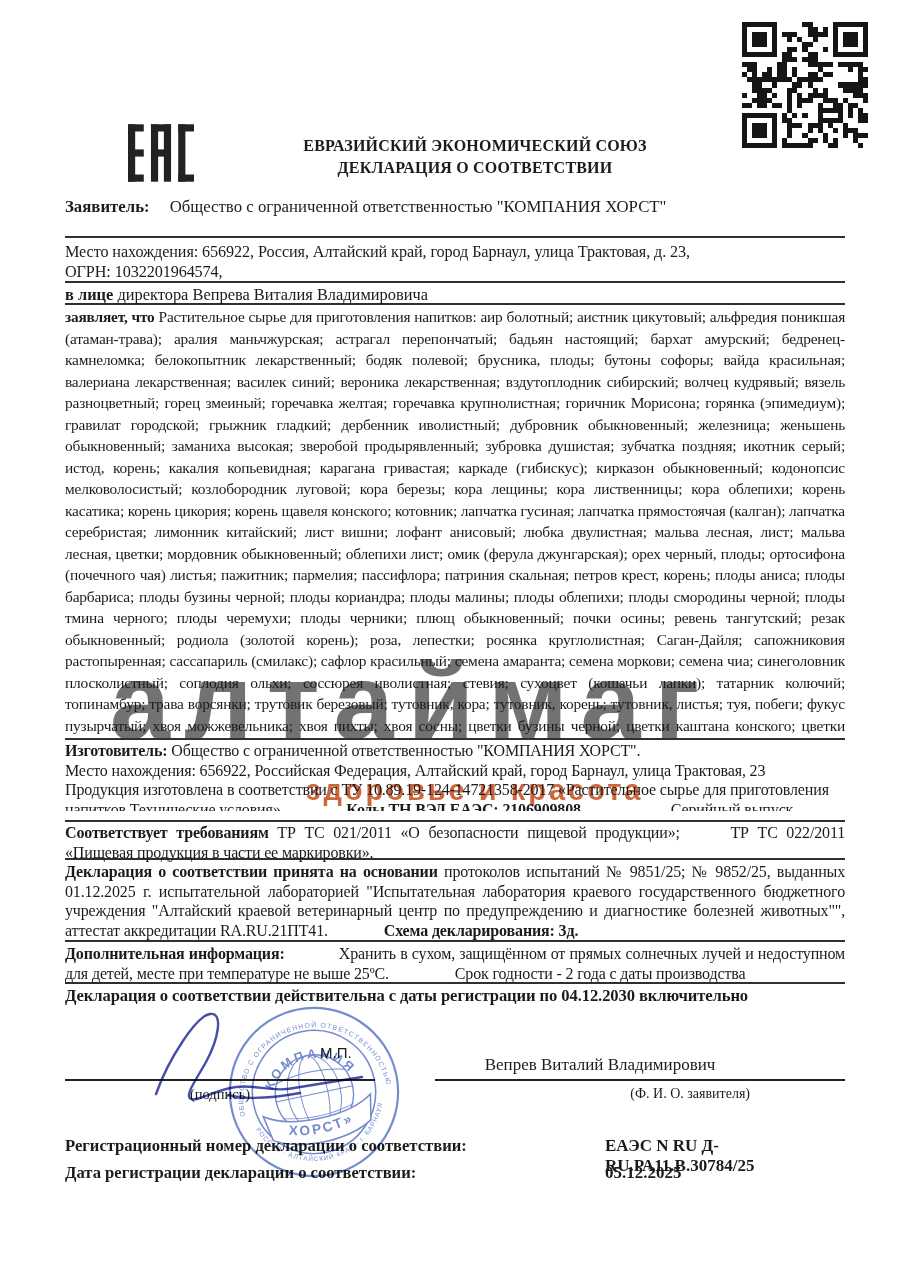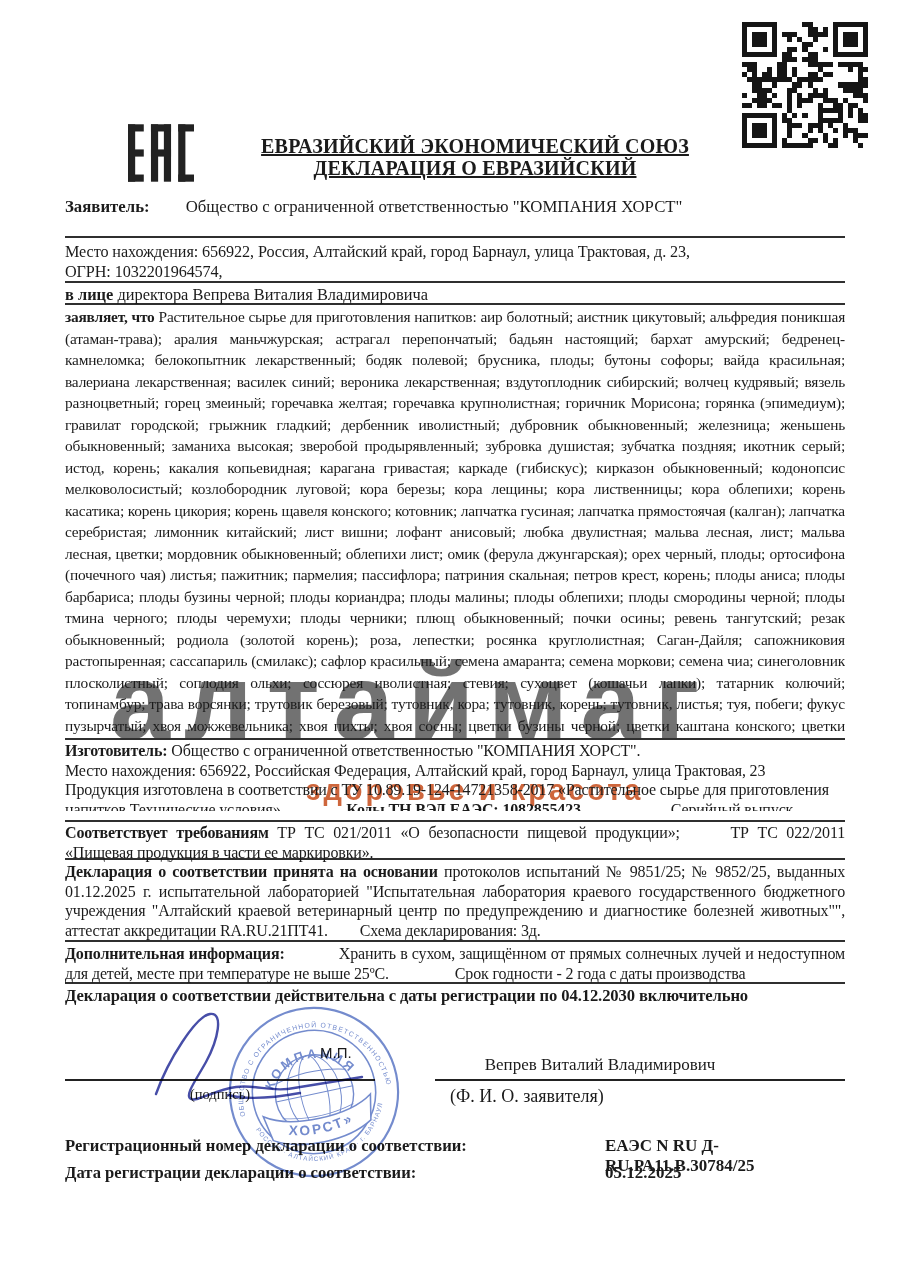--- a/index.html
+++ b/index.html
@@ -5,51 +5,51 @@
   html,body{margin:0;padding:0;background:#ffffff;}
   .page{position:relative;width:900px;height:1272px;background:#fff;overflow:hidden;
         font-family:"Liberation Serif",serif;color:#1b1b1b;}
   .sec{position:absolute;left:65px;width:780px;}
   .rule{position:absolute;left:65px;width:780px;height:0;border-top:2px solid #2f2f2f;}
   .bold{font-weight:bold;}
   .just{text-align:justify;}
   
   .eac-logo{position:absolute;left:128px;top:113px;}
   .doc-title{position:absolute;left:240px;top:135px;width:470px;text-align:center;
-             font-weight:bold;font-size:20px;line-height:22px;letter-spacing:.2px;text-decoration:underline;}
+             font-weight:bold;font-size:16px;line-height:22px;letter-spacing:.2px;}
   .qr{position:absolute;left:742px;top:22px;width:126px;height:126px;}
   
-  .applicant{top:197px;font-size:16.8px;display:flex;gap:36px;}
+  .applicant{top:197px;font-size:16.8px;display:flex;gap:20px;}
   .address{top:242px;font-size:16.2px;line-height:20px;letter-spacing:-.1px;}
   .address .l1{display:flex;justify-content:space-between;flex-direction:column;}
   .inperson{top:285px;font-size:16.4px;}
   
   .declares{top:306px;height:432px;overflow:hidden;font-size:15.4px;line-height:21.5px;
             letter-spacing:-.2px;}
   
   .manufacturer{top:741px;font-size:16px;line-height:19.5px;letter-spacing:-.15px;height:70px;overflow:hidden;}
   .tnved{font-weight:bold;margin-left:58px;}
   .serial{margin-left:86px;}
   
   .conforms{top:823px;font-size:16px;line-height:19.5px;letter-spacing:-.15px;height:39px;overflow:hidden;}
   .tr2{margin-left:42px;}
   .basis{top:862px;font-size:16px;line-height:19.5px;letter-spacing:-.15px;height:80px;overflow:hidden;}
-  .scheme{margin-left:28px;}
+  .scheme{margin-left:52px;font-weight:bold;}
   .additional{top:944px;font-size:16px;line-height:19.5px;letter-spacing:-.15px;height:39px;overflow:hidden;}
   .addl-text{margin-left:50px;}
   .shelf{margin-left:62px;}
   .validity{top:986px;font-weight:bold;font-size:16.6px;letter-spacing:-.1px;}
   
   .sig-line-left{position:absolute;left:65px;top:1079px;width:310px;border-top:2px solid #222;}
   .sig-line-right{position:absolute;left:435px;top:1079px;width:410px;border-top:2px solid #222;}
   .sig-caption{position:absolute;left:130px;top:1086px;width:180px;text-align:center;font-size:14.5px;}
   .mp{position:absolute;left:320px;top:1044px;font-family:"Liberation Sans",sans-serif;
       font-weight:normal;font-size:15px;z-index:2;}
   .fio-name{position:absolute;left:450px;top:1055px;width:300px;text-align:center;font-size:17px;}
-  .fio-caption{position:absolute;left:450px;top:1086px;width:300px;text-align:left;font-size:18px;}
+  .fio-caption{position:absolute;left:450px;top:1086px;width:300px;text-align:right;font-size:14px;}
   .signature-svg{position:absolute;left:132px;top:1006px;z-index:3;mix-blend-mode:multiply;}
   .stamp-svg{position:absolute;left:226px;top:1004px;z-index:3;opacity:.85;mix-blend-mode:multiply;}
   
   .reg-row1{top:1136px;font-size:16.6px;font-weight:bold;}
   .reg-row2{top:1163px;font-size:16.6px;font-weight:bold;}
   .reg-val{position:absolute;left:540px;top:0;font-size:17px;}
   
   .wm1{position:absolute;left:110px;top:648px;width:760px;z-index:0;
        font-family:"Liberation Sans",sans-serif;font-weight:bold;font-size:108px;line-height:108px;
        letter-spacing:14px;color:#000000;opacity:.55;}
@@ -79,21 +79,21 @@
           <rect x="32" y="35" width="28" height="10"></rect>
         <rect x="70" y="0" width="10" height="80"></rect>
           <rect x="70" y="0" width="22" height="10"></rect>
         <rect x="70" y="70" width="22" height="10"></rect>
       </g>
     </svg>
   </div>
 
   <div class="doc-title">
     <div>ЕВРАЗИЙСКИЙ ЭКОНОМИЧЕСКИЙ СОЮЗ</div>
-    <div>ДЕКЛАРАЦИЯ О ЕВРАЗИЙСКИЙ</div>
+    <div>ДЕКЛАРАЦИЯ О СООТВЕТСТВИИ</div>
   </div>
 
   <div class="qr">
     <svg id="qrsvg" width="126" height="126" viewBox="0 0 25 25" style="shape-rendering:crispEdges">
         <rect x="12" y="0" width="1" height="1" fill="#151515"></rect>
         <rect x="13" y="0" width="1" height="1" fill="#151515"></rect>
         <rect x="13" y="1" width="1" height="1" fill="#151515"></rect>
         <rect x="14" y="1" width="1" height="1" fill="#151515"></rect>
         <rect x="16" y="1" width="1" height="1" fill="#151515"></rect>
         <rect x="8" y="2" width="1" height="1" fill="#151515"></rect>
@@ -343,21 +343,21 @@
   <div class="rule" style="top:738px"></div>
 
   <div class="sec manufacturer">
     <div>
       <span class="bold">Изготовитель:</span>
       <span>Общество с ограниченной ответственностью  "КОМПАНИЯ ХОРСТ".</span>
     </div>
     <div>Место нахождения: 656922, Российская Федерация, Алтайский край, город Барнаул, улица Трактовая, 23</div>
     <div>
       <span>Продукция изготовлена в соответствии с ТУ 10.89.19-124-14721358-2017 «Растительное сырье для приготовления напитков.Технические условия».</span>
-      <span class="tnved">Коды ТН ВЭД ЕАЭС: 1082855423</span>
+      <span class="tnved">Коды ТН ВЭД ЕАЭС: 2106909808</span>
       <span class="serial">Серийный выпуск.</span>
     </div>
   </div>
 
   <div class="rule" style="top:820px"></div>
 
   <div class="sec conforms just">
     <span class="bold">Соответствует требованиям</span>
     <span>ТР ТС 021/2011 «О безопасности пищевой продукции»;</span>
     <span class="tr2">ТР ТС 022/2011 «Пищевая продукция в части ее маркировки».</span>

